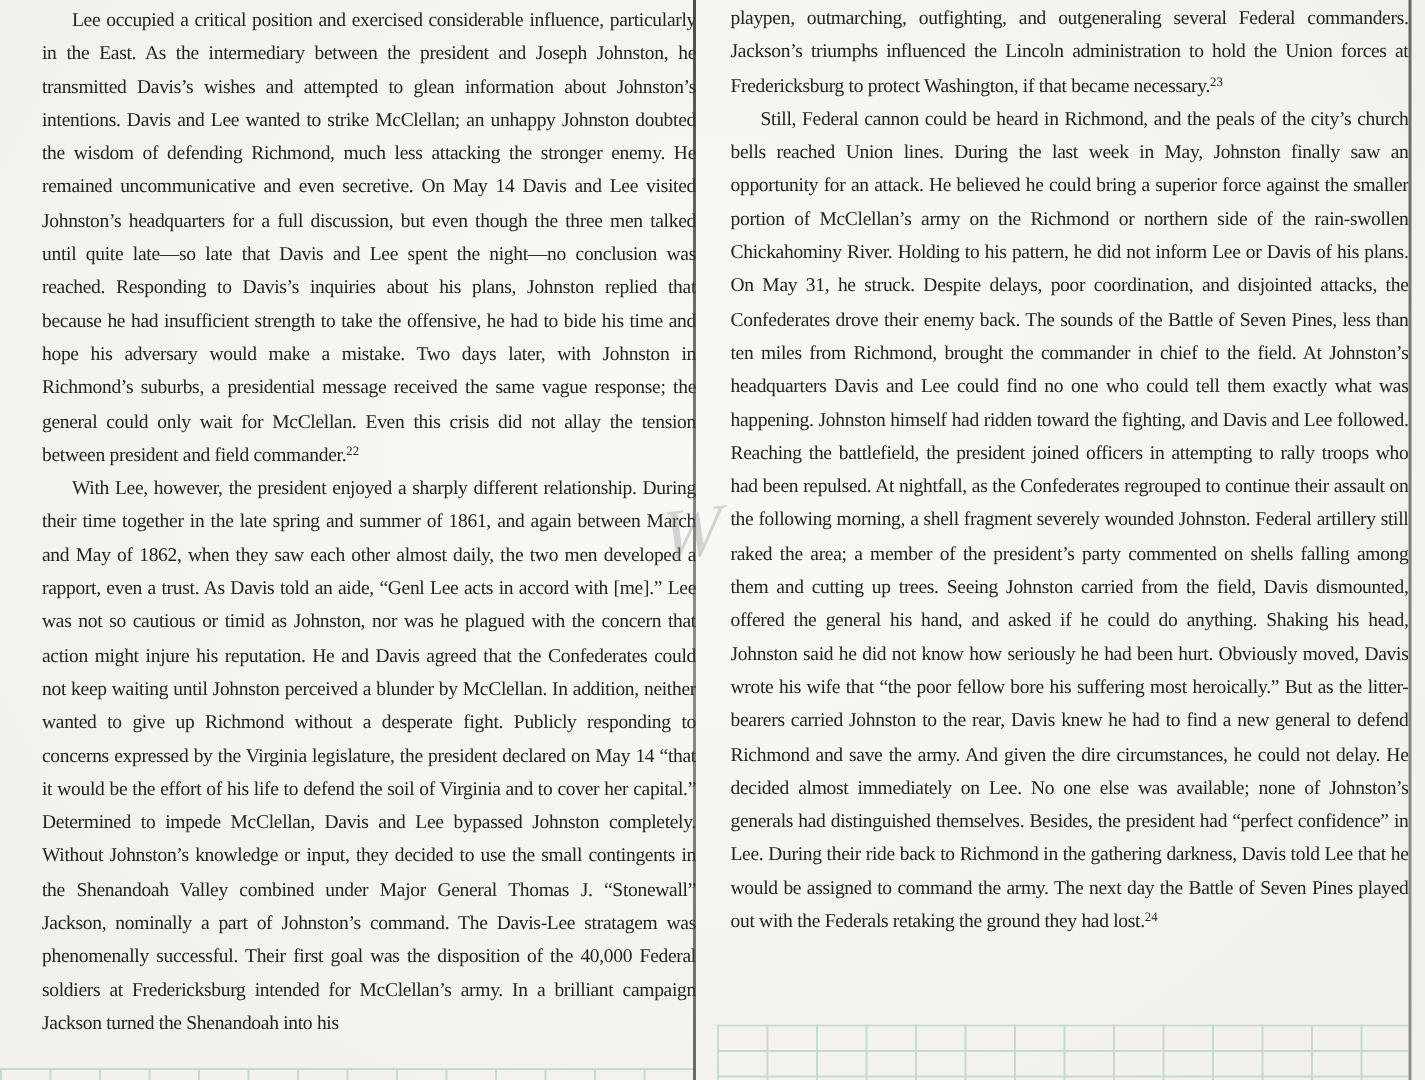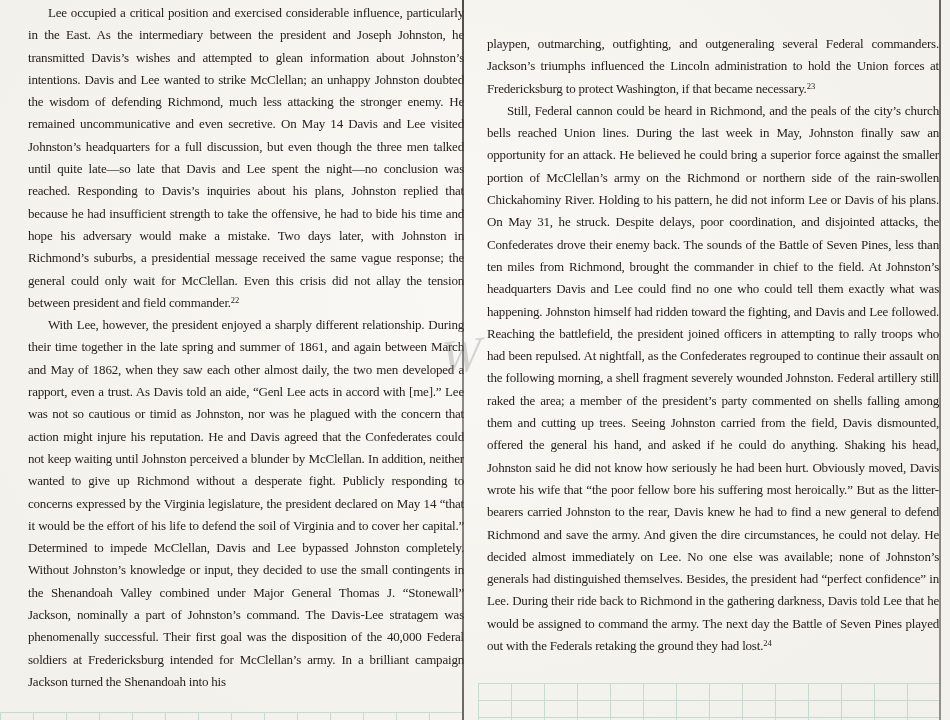--- a/index.html
+++ b/index.html
@@ -22,21 +22,21 @@
       radial-gradient(ellipse at 50% 40%, rgba(255,255,255,0.35), rgba(0,0,0,0.02) 90%),
       var(--paper);
     font-family: "Liberation Serif", "DejaVu Serif", serif;
     color: var(--ink);
   }
   .col {
     position: absolute;
     overflow: hidden;
   }
   .col-left  { left: 28px;  top: 2px; width: 436px; height: 712px; }
-  .col-right { left: 487px; top: 1px; width: 452px; height: 678px; margin-top: 32px; }
+  .col-right { left: 487px; top: 1px; width: 452px; height: 678px; }
   .para {
     margin: 0;
     font-size: 13px;
     line-height: 22.3px;
     letter-spacing: -0.2px;
     text-align: justify;
     hyphens: auto;
     -webkit-hyphens: auto;
   }
   .para.indent { text-indent: 20px; }

